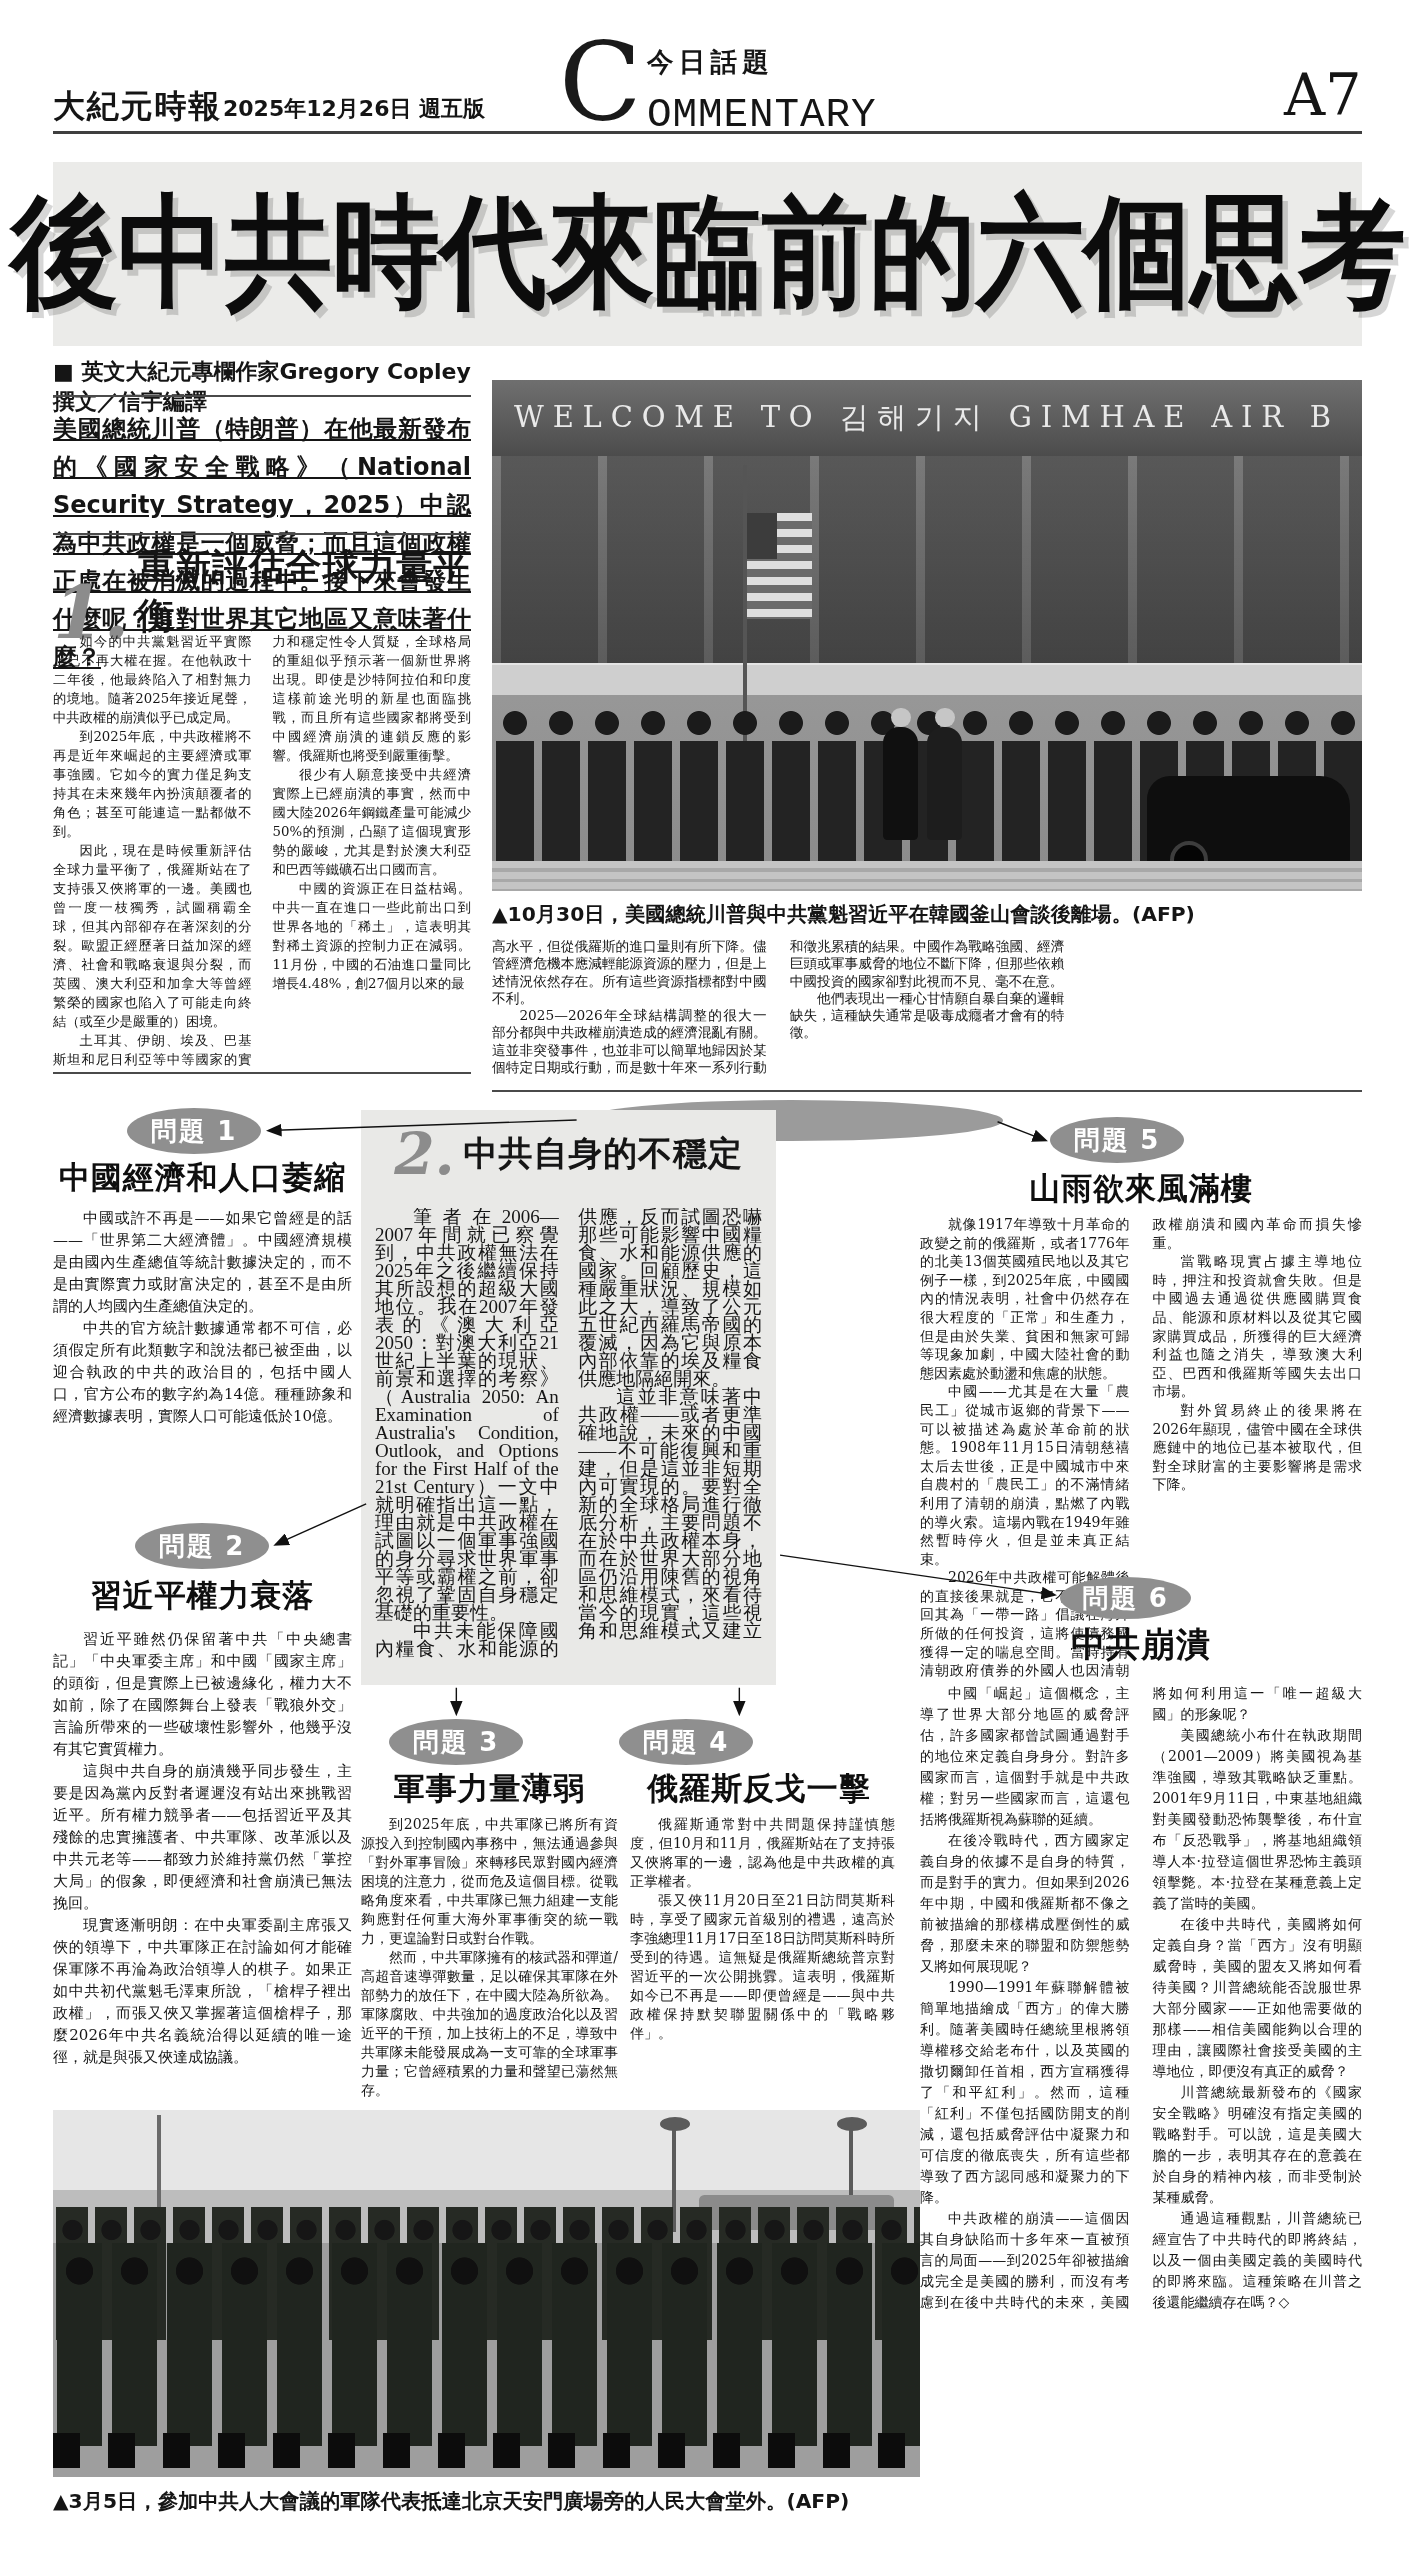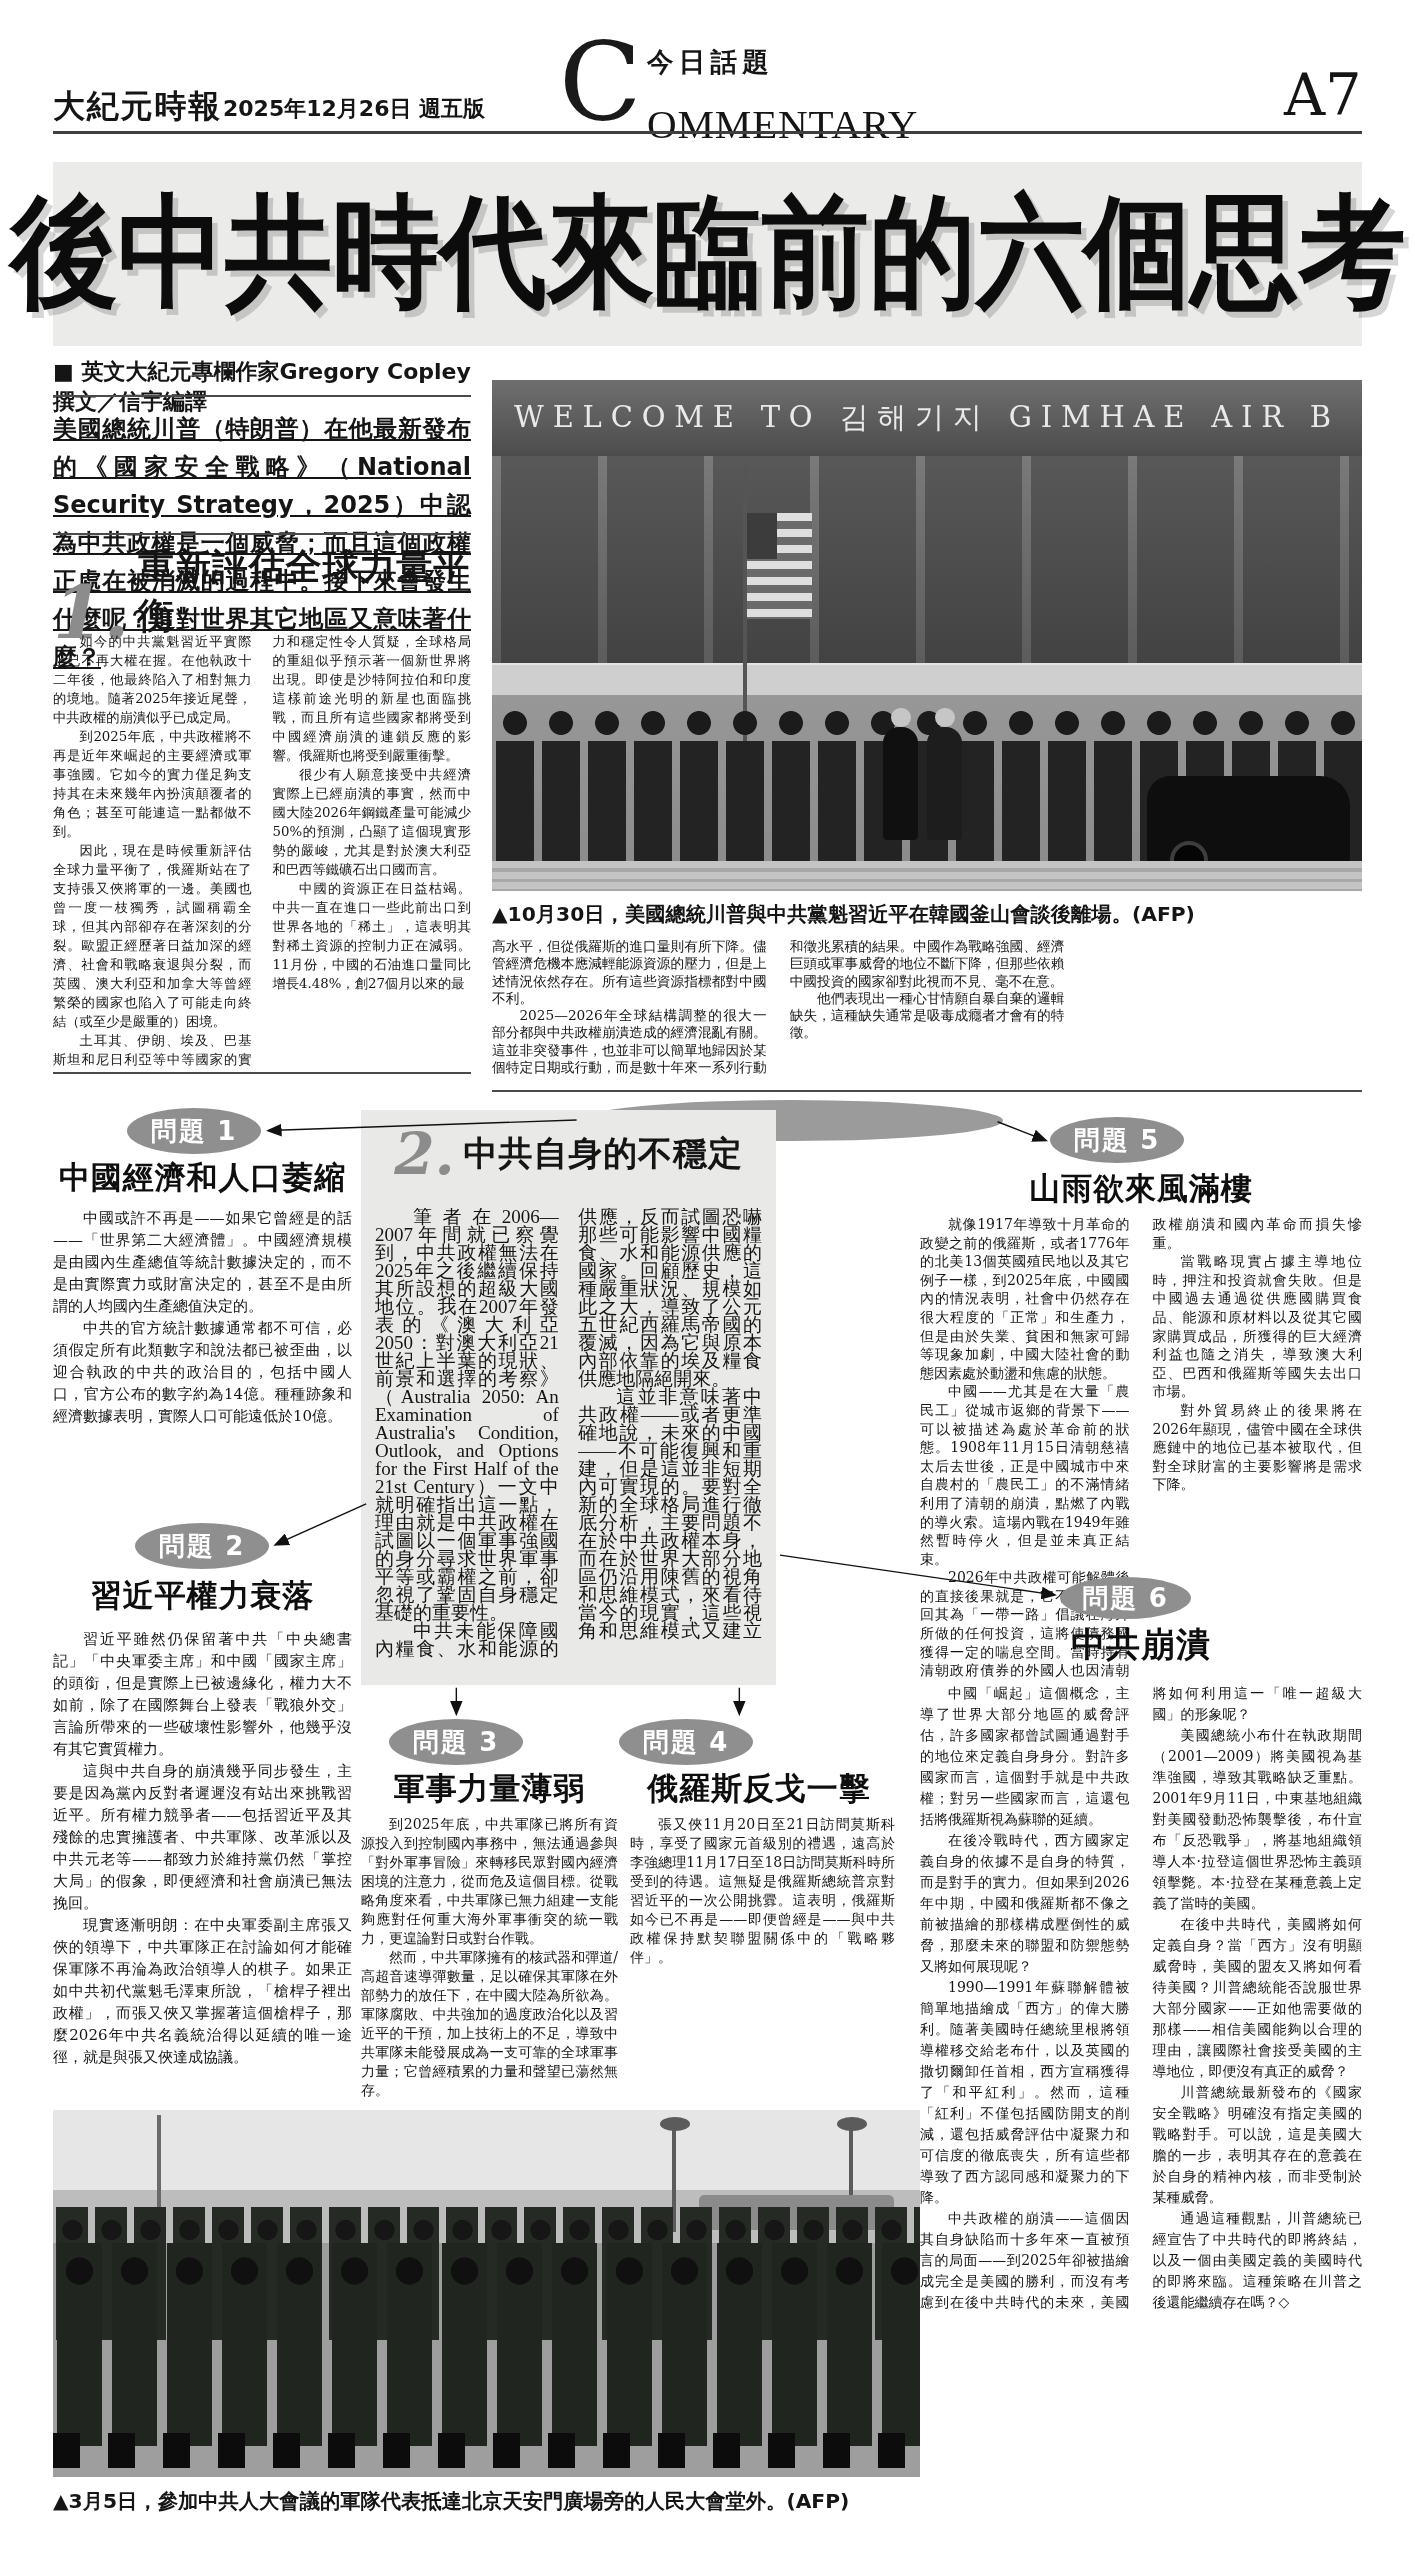--- a/index.html
+++ b/index.html
@@ -6,21 +6,21 @@
   .page{position:relative;width:1415px;height:2576px;background:#fff;overflow:hidden;
         font-family:"DejaVu Serif",serif;color:#151515;}
   .abs{position:absolute;}
   
   .masthead{left:53px;top:85px;font-size:32px;font-weight:bold;font-family:"DejaVu Serif",serif;letter-spacing:1.8px;}
   .issue-date{left:223px;top:94px;font-size:22px;font-weight:bold;font-family:"DejaVu Sans",sans-serif;}
   .banner{left:559px;top:32px;display:flex;align-items:flex-start;}
   .banner-c{font-size:108px;line-height:0.92;font-family:"DejaVu Serif",serif;color:#1a1a1a;}
   .banner-stack{margin-left:5.3px;padding-top:12.4px;}
   .banner-cn{font-size:26.5px;font-weight:bold;font-family:"DejaVu Sans",sans-serif;letter-spacing:5.3px;}
-  .banner-en{font-size:41px;font-family:Liberation Serif, serif;letter-spacing:0.9px;margin-top:20px;}
+  .banner-en{font-size:41px;font-family:Liberation Mono, monospace;letter-spacing:0.9px;margin-top:12px;}
   .page-no{left:1284px;top:62px;font-size:57px;font-family:"DejaVu Serif",serif;}
   .rule{background:#4a4a4a;}
   .hdr-rule{left:53px;top:131px;width:1309px;height:2.7px;background:#3f3f3f;}
   
   .headline-band{left:53px;top:162px;width:1309px;height:184px;background:#ebebe9;
                  display:flex;align-items:center;justify-content:center;}
   .headline{font-size:122px;font-weight:800;font-family:"DejaVu Serif",serif;white-space:nowrap;
             transform:scaleX(0.88);letter-spacing:0px;color:#0c0c0c;
             text-shadow:6.2px 6.2px 0 rgba(0,0,0,0.16);}
   
@@ -224,20 +224,21 @@
   <div class="abs bubble b3">問題 3</div>
   <div class="abs prob-title t3">軍事力量薄弱</div>
   <div class="abs x3 bodytxt">
     <p>到2025年底，中共軍隊已將所有資源投入到控制國內事務中，無法通過參與「對外軍事冒險」來轉移民眾對國內經濟困境的注意力，從而危及這個目標。從戰略角度來看，中共軍隊已無力組建一支能夠應對任何重大海外軍事衝突的統一戰力，更遑論對日或對台作戰。</p>
     <p>然而，中共軍隊擁有的核武器和彈道/高超音速導彈數量，足以確保其軍隊在外部勢力的放任下，在中國大陸為所欲為。軍隊腐敗、中共強加的過度政治化以及習近平的干預，加上技術上的不足，導致中共軍隊未能發展成為一支可靠的全球軍事力量；它曾經積累的力量和聲望已蕩然無存。</p>
   </div>
 
   <div class="abs bubble b4">問題 4</div>
   <div class="abs prob-title t4">俄羅斯反戈一擊</div>
   <div class="abs x4 bodytxt">
+    <p>俄羅斯通常對中共問題保持謹慎態度，但10月和11月，俄羅斯站在了支持張又俠將軍的一邊，認為他是中共政權的真正掌權者。</p>
     <p>張又俠11月20日至21日訪問莫斯科時，享受了國家元首級別的禮遇，遠高於李強總理11月17日至18日訪問莫斯科時所受到的待遇。這無疑是俄羅斯總統普京對習近平的一次公開挑釁。這表明，俄羅斯如今已不再是——即便曾經是——與中共政權保持默契聯盟關係中的「戰略夥伴」。</p>
   </div>
 
   <div class="abs bubble b5">問題 5</div>
   <div class="abs prob-title t5">山雨欲來風滿樓</div>
   <div class="abs x5 bodytxt">
     <p>就像1917年導致十月革命的政變之前的俄羅斯，或者1776年的北美13個英國殖民地以及其它例子一樣，到2025年底，中國國內的情況表明，社會中仍然存在很大程度的「正常」和生產力，但是由於失業、貧困和無家可歸等現象加劇，中國大陸社會的動態因素處於動盪和焦慮的狀態。</p>
     <p>中國——尤其是在大量「農民工」從城市返鄉的背景下——可以被描述為處於革命前的狀態。1908年11月15日清朝慈禧太后去世後，正是中國城市中來自農村的「農民工」的不滿情緒利用了清朝的崩潰，點燃了內戰的導火索。這場內戰在1949年雖然暫時停火，但是並未真正結束。</p>
     <p>2026年中共政權可能解體後的直接後果就是，它不太可能收回其為「一帶一路」倡議在海外所做的任何投資，這將使債務國獲得一定的喘息空間。當時持有清朝政府債券的外國人也因清朝政權崩潰和國內革命而損失慘重。</p>
     <p>當戰略現實占據主導地位時，押注和投資就會失敗。但是中國過去通過從供應國購買食品、能源和原材料以及從其它國家購買成品，所獲得的巨大經濟利益也隨之消失，導致澳大利亞、巴西和俄羅斯等國失去出口市場。</p>

